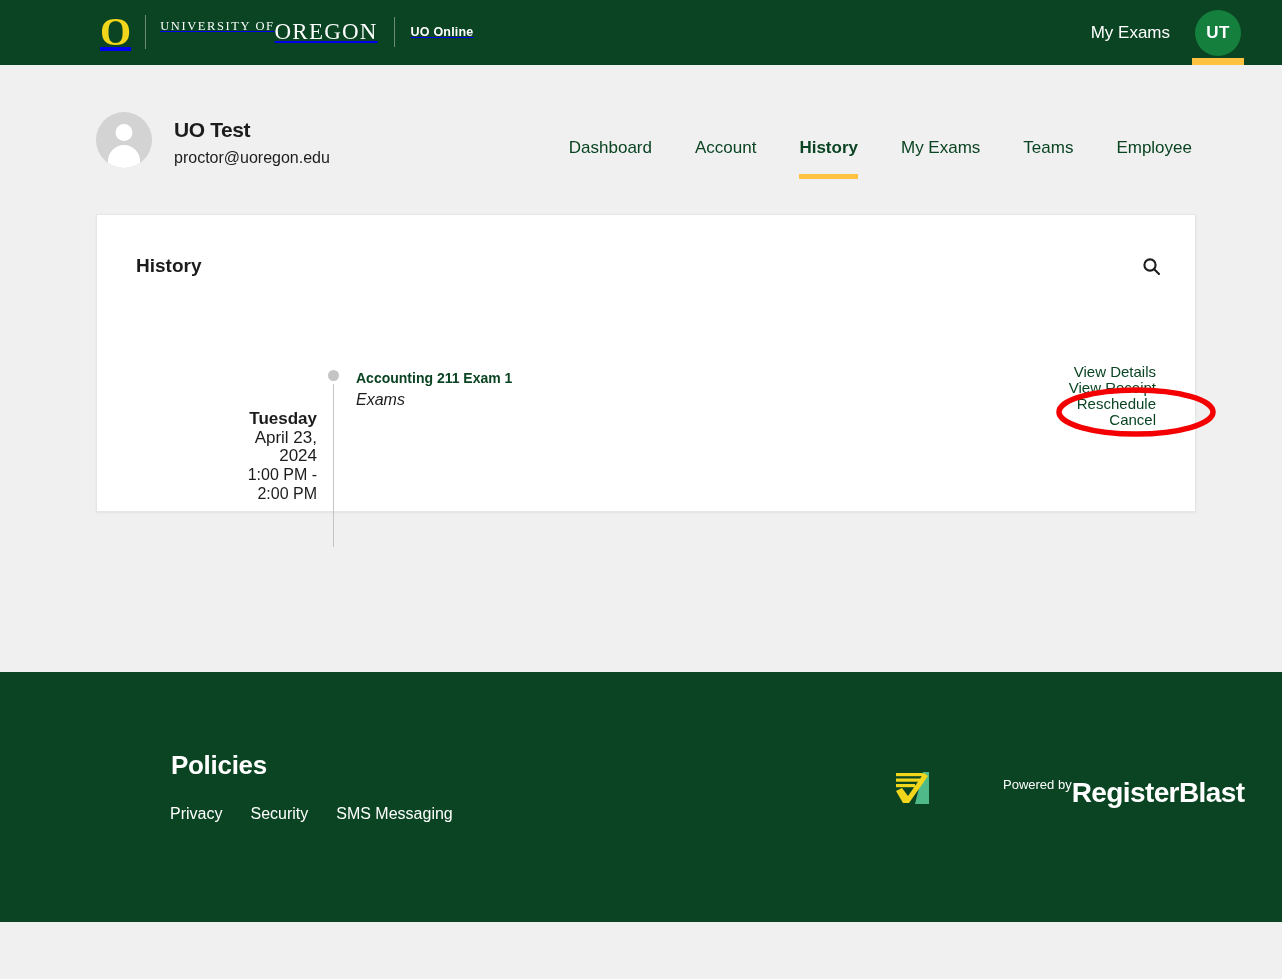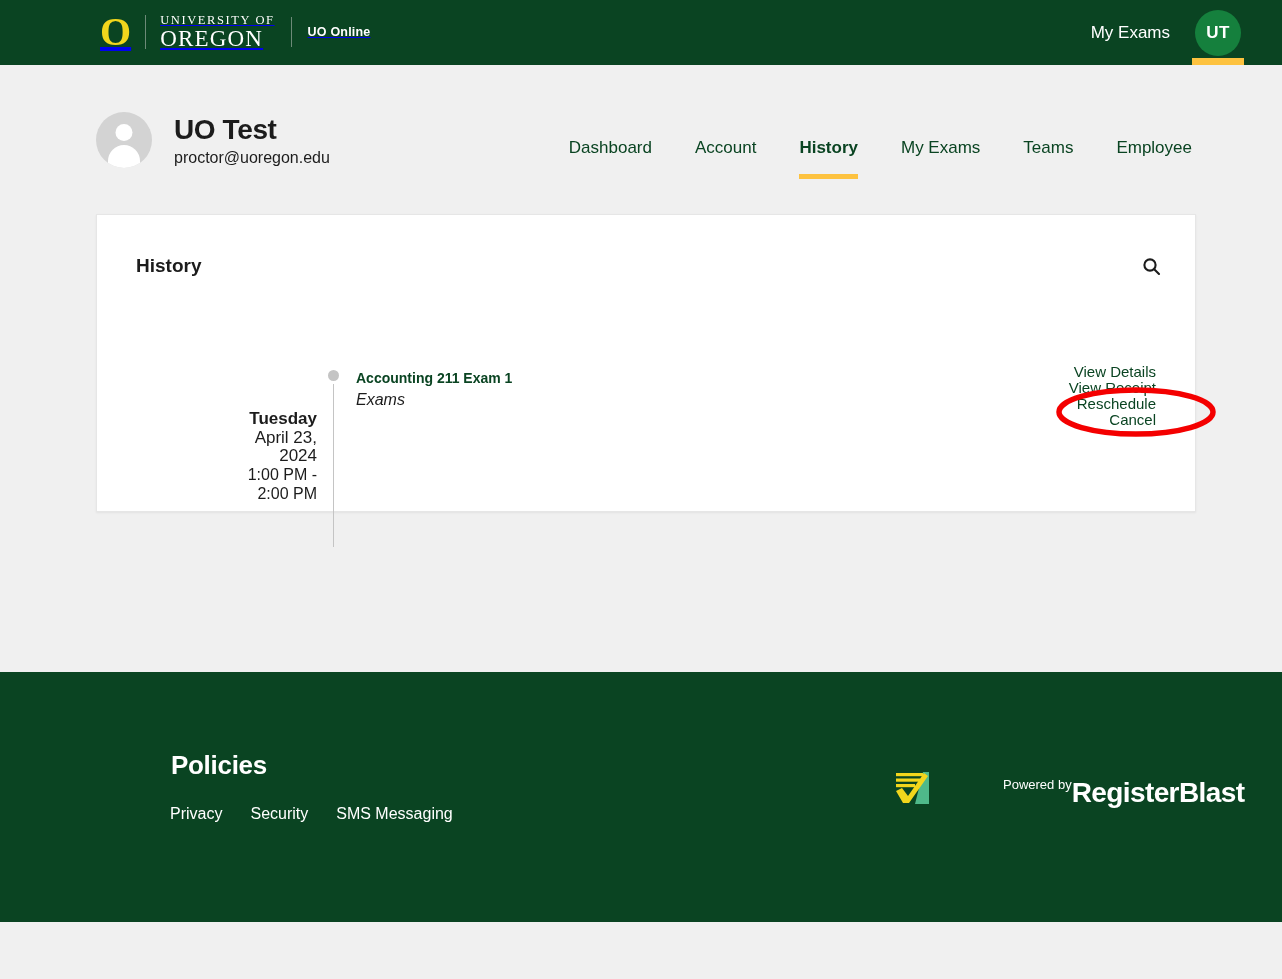--- a/index.html
+++ b/index.html
@@ -21,21 +21,21 @@
     display: flex; align-items: center; height: 40px;
   }
   .brand-o {
     font-family: "Liberation Serif", serif;
     font-size: 40px; font-weight: bold; color: #f2d61c;
     line-height: 38px; letter-spacing: 0;
   }
   .brand-divider {
     width: 1px; height: 34px; background: #6d8a78; margin: 0 14px;
   }
-  .brand-words { display: flex; flex-direction: column; justify-content: center; }
+  .brand-words { display: flex; flex-direction: row; justify-content: center; }
   .brand-univ {
     font-family: "Liberation Serif", serif; color: #ffffff;
     font-size: 12.5px; letter-spacing: 1.6px; line-height: 13px;
   }
   .brand-oregon {
     font-family: "Liberation Serif", serif; color: #ffffff;
     font-size: 23px; letter-spacing: 1.2px; line-height: 24px;
   }
   .brand-divider2 { width: 1px; height: 30px; background: #6d8a78; margin: 0 16px; }
   .brand-sub {
@@ -78,21 +78,21 @@
   .profile-avatar .head {
     position: absolute; left: 50%; top: 12px; transform: translateX(-50%);
     width: 17px; height: 17px; border-radius: 50%; background: #ffffff;
   }
   .profile-avatar .body {
     position: absolute; left: 50%; top: 33px; transform: translateX(-50%);
     width: 32px; height: 26px; border-radius: 16px 16px 0 0; background: #ffffff;
   }
   .profile-text { margin-left: 22px; }
   .profile-name {
-    font-size: 28px; font-weight: bold; color: #1c1c1c; line-height: 33px;
+    font-size: 21px; font-weight: bold; color: #1c1c1c; line-height: 33px;
     letter-spacing: -0.4px;
   }
   .profile-email { font-size: 16px; color: #1c1c1c; line-height: 20px; margin-top: 2px; }
 
   
   .mainnav {
     position: absolute; right: 90px; top: 138px;
     display: flex; align-items: flex-start;
   }
   .mainnav-item {

